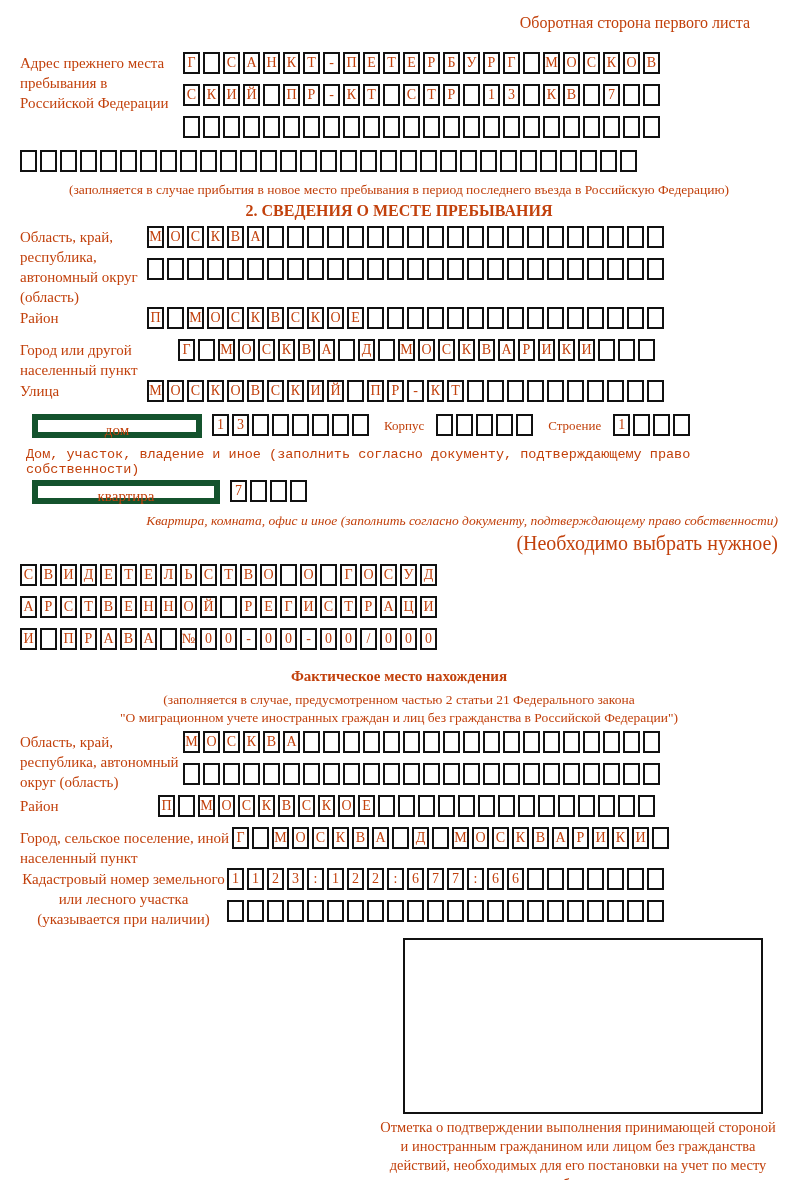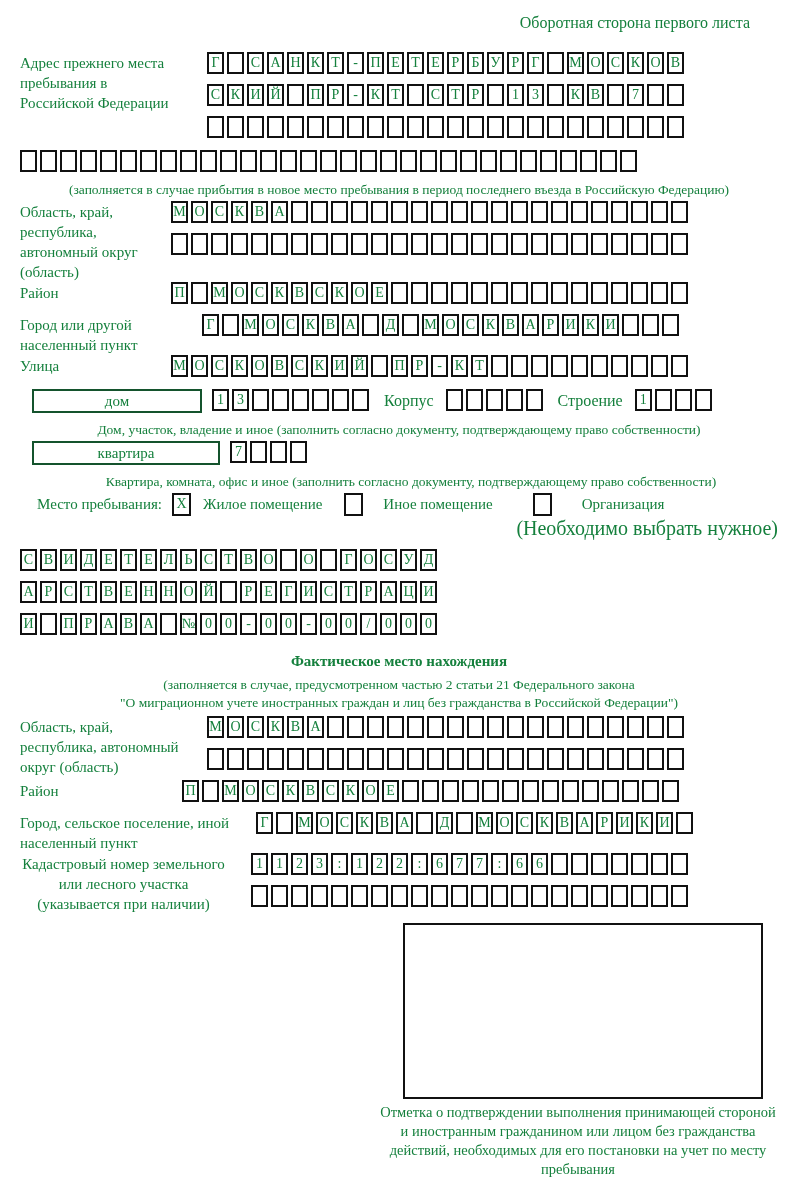--- a/index.html
+++ b/index.html
@@ -1,41 +1,41 @@
 <!DOCTYPE html>
 <html><head>
 <meta charset="utf-8">
 <style>
   * { box-sizing: border-box; margin: 0; padding: 0; }
   html,body { background:#fff; }
   .page {
-    width: 800px; height: 1180px; margin: 0 auto; background: #fff; color:#15803d;
+    width: 800px; height: 1180px; margin: 0 auto; background: #fff; color:#c2410c;
     font-family: "Liberation Serif", "DejaVu Serif", serif;
     padding: 14px 22px 0 20px; overflow: hidden; position: relative;
   }
   .back-note { text-align: right; font-size: 16px; padding-right: 28px; margin-bottom: 20px; }
 
-  .field { display: flex; align-items: flex-start; gap: 24px; }
+  .field { display: flex; align-items: flex-start; }
   .flabel { font-size: 15px; line-height: 20px; flex: 0 0 auto; padding-top: 1px; }
   .rows { flex: 0 0 auto; }
 
   .cellrow { white-space: nowrap; height: 28px; margin-bottom: 4px; }
   .cell {
     display: inline-block; width: 17px; height: 22px; border: 2px solid #111;
     margin-right: 3px; text-align: center; font-size: 14px; line-height: 18px;
     vertical-align: top; font-family: "Liberation Serif", serif;
   }
   .caption { font-size: 13.5px; text-align: center; margin: 1px 0 3px 0; }
   .sec-title { font-size: 16px; font-weight: bold; text-align: center; margin: 4px 0 6px 0; }
 
   .widebox {
-    display: inline-block; border: 2px solid #14532d; height: 24px; text-align: center;
+    display: inline-block; border: 6px solid #14532d; height: 24px; text-align: center;
     font-size: 15px; line-height: 20px; vertical-align: top; margin-right: 6px;
   }
-  .inline-label { font-size: 16px; line-height: 24px; display: inline-block; vertical-align: top; margin: 0 8px; }
+  .inline-label { font-size: 13px; line-height: 24px; display: inline-block; vertical-align: top; margin: 0 8px; }
 
   .stay-row { display: flex; align-items: center; margin: 3px 0 1px 17px; font-size: 15px; }
   .stay-note { font-size: 20px; margin-left: 218px; margin-bottom: 9px; text-align: right; }
   .checkbox { width: 19px; height: 23px; margin-right: 0; }
 
   .fact-cap { font-size: 13.5px; text-align: center; line-height: 18px; }
 
   .stamp-box { width: 360px; height: 176px; border: 2px solid #111; margin: 6px 15px 4px auto; }
   .stamp-caption { width: 400px; margin-left: auto; margin-right: 0; text-align: center; font-size: 14.5px; line-height: 19px; }
 
@@ -52,20 +52,21 @@
     <div class="flabel" style="width:163px;">Адрес прежнего места пребывания в Российской Федерации</div>
     <div class="rows">
       <div class="cellrow"><span class="cell">Г</span><span class="cell"></span><span class="cell">С</span><span class="cell">А</span><span class="cell">Н</span><span class="cell">К</span><span class="cell">Т</span><span class="cell">-</span><span class="cell">П</span><span class="cell">Е</span><span class="cell">Т</span><span class="cell">Е</span><span class="cell">Р</span><span class="cell">Б</span><span class="cell">У</span><span class="cell">Р</span><span class="cell">Г</span><span class="cell"></span><span class="cell">М</span><span class="cell">О</span><span class="cell">С</span><span class="cell">К</span><span class="cell">О</span><span class="cell">В</span></div>
       <div class="cellrow"><span class="cell">С</span><span class="cell">К</span><span class="cell">И</span><span class="cell">Й</span><span class="cell"></span><span class="cell">П</span><span class="cell">Р</span><span class="cell">-</span><span class="cell">К</span><span class="cell">Т</span><span class="cell"></span><span class="cell">С</span><span class="cell">Т</span><span class="cell">Р</span><span class="cell"></span><span class="cell">1</span><span class="cell">3</span><span class="cell"></span><span class="cell">К</span><span class="cell">В</span><span class="cell"></span><span class="cell">7</span><span class="cell"></span><span class="cell"></span></div>
       <div class="cellrow"><span class="cell"></span><span class="cell"></span><span class="cell"></span><span class="cell"></span><span class="cell"></span><span class="cell"></span><span class="cell"></span><span class="cell"></span><span class="cell"></span><span class="cell"></span><span class="cell"></span><span class="cell"></span><span class="cell"></span><span class="cell"></span><span class="cell"></span><span class="cell"></span><span class="cell"></span><span class="cell"></span><span class="cell"></span><span class="cell"></span><span class="cell"></span><span class="cell"></span><span class="cell"></span><span class="cell"></span></div>
     </div>
   </div>
   <div class="cellrow"><span class="cell"></span><span class="cell"></span><span class="cell"></span><span class="cell"></span><span class="cell"></span><span class="cell"></span><span class="cell"></span><span class="cell"></span><span class="cell"></span><span class="cell"></span><span class="cell"></span><span class="cell"></span><span class="cell"></span><span class="cell"></span><span class="cell"></span><span class="cell"></span><span class="cell"></span><span class="cell"></span><span class="cell"></span><span class="cell"></span><span class="cell"></span><span class="cell"></span><span class="cell"></span><span class="cell"></span><span class="cell"></span><span class="cell"></span><span class="cell"></span><span class="cell"></span><span class="cell"></span><span class="cell"></span><span class="cell"></span></div>
   <div class="caption">(заполняется в случае прибытия в новое место пребывания в период последнего въезда в Российскую Федерацию)</div>
 
+  <div class="sec-title">2. СВЕДЕНИЯ О МЕСТЕ ПРЕБЫВАНИЯ</div>
 
   <div class="field">
     <div class="flabel" style="width:127px;">Область, край, республика, автономный округ (область)</div>
     <div class="rows">
       <div class="cellrow"><span class="cell">М</span><span class="cell">О</span><span class="cell">С</span><span class="cell">К</span><span class="cell">В</span><span class="cell">А</span><span class="cell"></span><span class="cell"></span><span class="cell"></span><span class="cell"></span><span class="cell"></span><span class="cell"></span><span class="cell"></span><span class="cell"></span><span class="cell"></span><span class="cell"></span><span class="cell"></span><span class="cell"></span><span class="cell"></span><span class="cell"></span><span class="cell"></span><span class="cell"></span><span class="cell"></span><span class="cell"></span><span class="cell"></span><span class="cell"></span></div>
       <div class="cellrow"><span class="cell"></span><span class="cell"></span><span class="cell"></span><span class="cell"></span><span class="cell"></span><span class="cell"></span><span class="cell"></span><span class="cell"></span><span class="cell"></span><span class="cell"></span><span class="cell"></span><span class="cell"></span><span class="cell"></span><span class="cell"></span><span class="cell"></span><span class="cell"></span><span class="cell"></span><span class="cell"></span><span class="cell"></span><span class="cell"></span><span class="cell"></span><span class="cell"></span><span class="cell"></span><span class="cell"></span><span class="cell"></span><span class="cell"></span></div>
     </div>
   </div>
 
   <div class="field">
@@ -84,37 +85,28 @@
   </div>
 
   <div style="margin-left:12px; margin-top:2px;">
     <span class="widebox" style="width:170px;">дом</span>
     <span class="cellrow" style="display:inline-block;"><span class="cell">1</span><span class="cell">3</span><span class="cell"></span><span class="cell"></span><span class="cell"></span><span class="cell"></span><span class="cell"></span><span class="cell"></span></span>
     <span class="inline-label">Корпус</span>
     <span class="cellrow" style="display:inline-block;"><span class="cell"></span><span class="cell"></span><span class="cell"></span><span class="cell"></span><span class="cell"></span></span>
     <span class="inline-label">Строение</span>
     <span class="cellrow" style="display:inline-block;"><span class="cell">1</span><span class="cell"></span><span class="cell"></span><span class="cell"></span></span>
   </div>
-  <div class="caption" style="text-align:center; margin-left:0;">Дом, участок, владение и иное (заполнить согласно документу, подтверждающему право собственности)</div>
+  <div class="caption" style="text-align:left; margin-left:6px;font-family:Liberation Mono, monospace;">Дом, участок, владение и иное (заполнить согласно документу, подтверждающему право собственности)</div>
 
   <div style="margin-left:12px; margin-top:2px;">
     <span class="widebox" style="width:188px;">квартира</span>
     <span class="cellrow" style="display:inline-block;"><span class="cell">7</span><span class="cell"></span><span class="cell"></span><span class="cell"></span></span>
   </div>
-  <div class="caption" style="text-align:center; margin-left:24px;">Квартира, комната, офис и иное (заполнить согласно документу, подтверждающему право собственности)</div>
+  <div class="caption" style="text-align:right; margin-left:24px;font-style:italic;">Квартира, комната, офис и иное (заполнить согласно документу, подтверждающему право собственности)</div>
 
-  <div class="stay-row">
-    <span>Место пребывания:</span>
-    <span class="cell checkbox" style="margin-left:10px;">X</span>
-    <span style="margin-left:12px;">Жилое помещение</span>
-    <span class="cell checkbox" style="margin-left:22px;"></span>
-    <span style="margin-left:20px;">Иное помещение</span>
-    <span class="cell checkbox" style="margin-left:40px;"></span>
-    <span style="margin-left:30px;">Организация</span>
-  </div>
   <div class="stay-note">(Необходимо выбрать нужное)</div>
 
   <div class="field">
     <div class="rows">
       <div class="cellrow"><span class="cell">С</span><span class="cell">В</span><span class="cell">И</span><span class="cell">Д</span><span class="cell">Е</span><span class="cell">Т</span><span class="cell">Е</span><span class="cell">Л</span><span class="cell">Ь</span><span class="cell">С</span><span class="cell">Т</span><span class="cell">В</span><span class="cell">О</span><span class="cell"></span><span class="cell">О</span><span class="cell"></span><span class="cell">Г</span><span class="cell">О</span><span class="cell">С</span><span class="cell">У</span><span class="cell">Д</span></div>
       <div class="cellrow"><span class="cell">А</span><span class="cell">Р</span><span class="cell">С</span><span class="cell">Т</span><span class="cell">В</span><span class="cell">Е</span><span class="cell">Н</span><span class="cell">Н</span><span class="cell">О</span><span class="cell">Й</span><span class="cell"></span><span class="cell">Р</span><span class="cell">Е</span><span class="cell">Г</span><span class="cell">И</span><span class="cell">С</span><span class="cell">Т</span><span class="cell">Р</span><span class="cell">А</span><span class="cell">Ц</span><span class="cell">И</span></div>
       <div class="cellrow"><span class="cell">И</span><span class="cell"></span><span class="cell">П</span><span class="cell">Р</span><span class="cell">А</span><span class="cell">В</span><span class="cell">А</span><span class="cell"></span><span class="cell">№</span><span class="cell">0</span><span class="cell">0</span><span class="cell">-</span><span class="cell">0</span><span class="cell">0</span><span class="cell">-</span><span class="cell">0</span><span class="cell">0</span><span class="cell">/</span><span class="cell">0</span><span class="cell">0</span><span class="cell">0</span></div>
     </div>
   </div>
 

